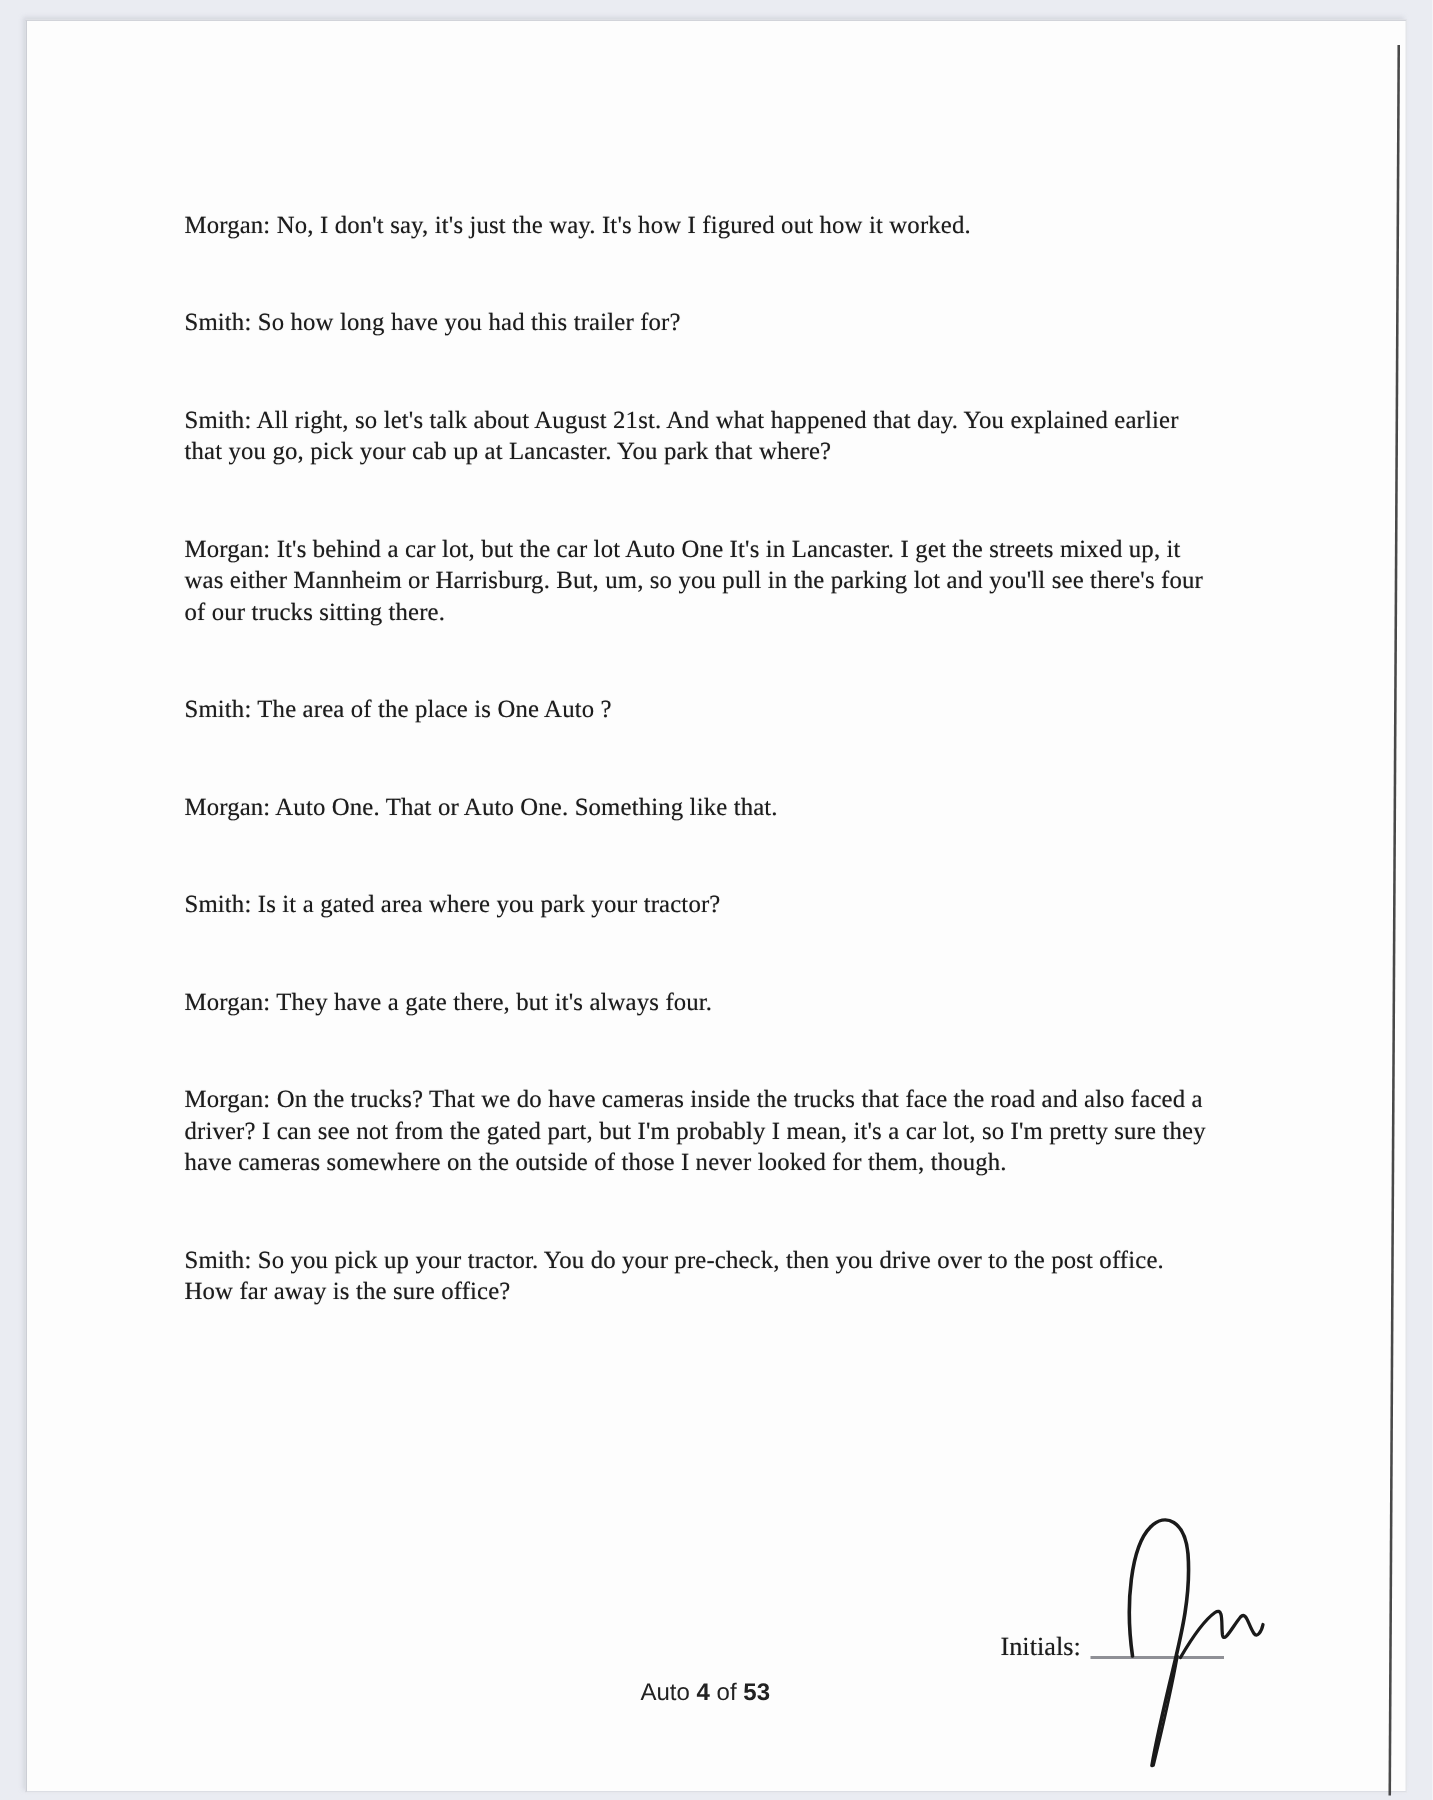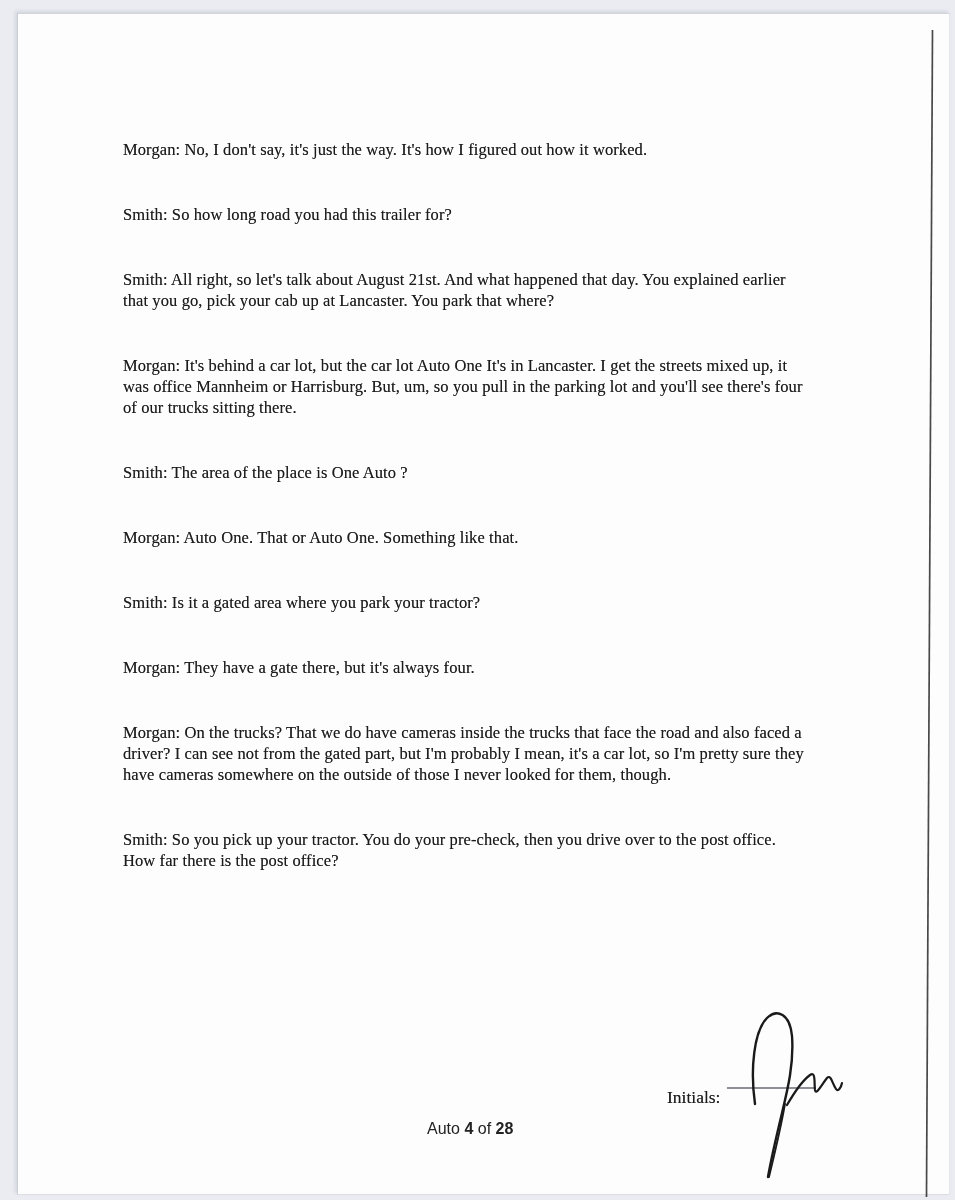--- a/index.html
+++ b/index.html
@@ -19,41 +19,41 @@
     left: 17px;
     top: 13px;
     width: 919px;
     height: 1180px;
     background: #fdfdfd;
     border-top: 1px solid #d2d4da;
     border-left: 1px solid #ccced5;
     border-right: 1px solid #e4e6ea;
     border-bottom: 1px solid #dcdee4;
     box-shadow: -2px -2px 3px rgba(175,178,190,0.35);
-    padding-left: 12px;
   }
   .transcript {
     position: absolute;
     left: 105px;
     top: 125px;
     width: 686px;
   }
   .para {
     margin: 0 0 44px 0;
     font-size: 16.5px;
     line-height: 21px;
     color: #1c1c1c;
     text-shadow: 0 0 0.5px rgba(20,20,20,0.55);
     letter-spacing: 0.1px;
   }
   .initials-row {
     position: absolute;
     left: 649px;
     top: 1073px;
     display: flex;
+    align-items: flex-end;
     color: #1c1c1c;
   }
   .initials-label {
     font-size: 17.5px;
     line-height: 20px;
     text-shadow: 0 0 0.5px rgba(20,20,20,0.55);
   }
   .initials-line {
     display: inline-block;
     width: 89px;
@@ -91,58 +91,58 @@
   }
 </style>
 </head>
 <body>
 
 <div class="doc-page">
 
   <div class="transcript">
   <p class="para"><span class="speaker">Morgan:</span> <span class="utterance">No, I don't say, it's just the way. It's how I figured out how it worked.</span></p>
 
-  <p class="para"><span class="speaker">Smith:</span> <span class="utterance">So how long road you had this trailer for?</span></p>
+  <p class="para"><span class="speaker">Smith:</span> <span class="utterance">So how long have you had this trailer for?</span></p>
 
 
   <p class="para"><span class="speaker">Smith:</span> <span class="utterance">All right, so let's talk about August 21st. And what happened that day.  You explained earlier that you go, pick your cab up at Lancaster. You park that where?</span></p>
 
-  <p class="para"><span class="speaker">Morgan:</span> <span class="utterance">It's behind a car lot, but the car lot Auto One It's in Lancaster. I get the streets mixed up, it was office Mannheim or Harrisburg. But, um, so you pull in the parking lot and you'll see there's four of our trucks sitting there.</span></p>
+  <p class="para"><span class="speaker">Morgan:</span> <span class="utterance">It's behind a car lot, but the car lot Auto One It's in Lancaster. I get the streets mixed up, it was either Mannheim or Harrisburg. But, um, so you pull in the parking lot and you'll see there's four of our trucks sitting there.</span></p>
 
   <p class="para"><span class="speaker">Smith:</span> <span class="utterance">The area of the place is One Auto ?</span></p>
 
   <p class="para"><span class="speaker">Morgan:</span> <span class="utterance">Auto One. That or Auto One. Something like that.</span></p>
 
   <p class="para"><span class="speaker">Smith:</span> <span class="utterance">Is it a gated area where you park your tractor?</span></p>
 
   <p class="para"><span class="speaker">Morgan:</span> <span class="utterance">They have a gate there, but it's always four.</span></p>
 
 
   <p class="para"><span class="speaker">Morgan:</span> <span class="utterance">On the trucks? That we do have cameras inside the trucks that face the road and also faced a driver? I can see not from the gated part, but I'm probably I mean, it's a car lot, so I'm pretty sure they have cameras somewhere on the outside of those I never looked for them, though.</span></p>
 
-  <p class="para"><span class="speaker">Smith:</span> <span class="utterance">So you pick up your tractor.  You do your pre-check, then you drive over to the post office. How far there is the post office?</span></p>
+  <p class="para"><span class="speaker">Smith:</span> <span class="utterance">So you pick up your tractor.  You do your pre-check, then you drive over to the post office. How far away is the sure office?</span></p>
 </div>
 
   <div class="initials-row">
     <span class="initials-label">Initials:</span>
     <span class="initials-line"></span>
   </div>
 
   <svg class="signature-svg" viewBox="730 1000 140 200">
     <g fill="none" stroke="#1a1a1a" stroke-linecap="round" stroke-linejoin="round">
       <path stroke-width="2.4" d="M 754 1103 C 749 1068, 753 1030, 766 1017 C 776 1007, 789 1013, 791 1035 C 793 1062, 787 1087, 781 1112 C 775 1137, 770 1158, 767 1176"></path>
       <path stroke-width="1.8" d="M 784 1103 C 779 1131, 773 1155, 768 1176"></path>
       <path stroke-width="2.2" d="M 786 1104 C 793 1092, 802 1079, 809 1074 C 815 1070, 813 1082, 814 1089 C 815 1095, 821 1083, 826 1077 C 830 1073, 831 1082, 835 1088 C 837 1091, 840 1087, 841 1082"></path>
     </g>
   </svg>
 
   <div class="footer">
     <span>Auto</span>
     <span class="num">4</span>
     <span>of</span>
-    <span class="num">28</span>
+    <span class="num">53</span>
   </div>
 
 </div>
 
 <svg class="scanline-svg" viewBox="0 0 955 1200">
   <line x1="932.5" y1="30" x2="926.5" y2="1197" stroke="#3a3a3a" stroke-width="1.7" opacity="0.92"></line>
 </svg>
 
 </body></html>

